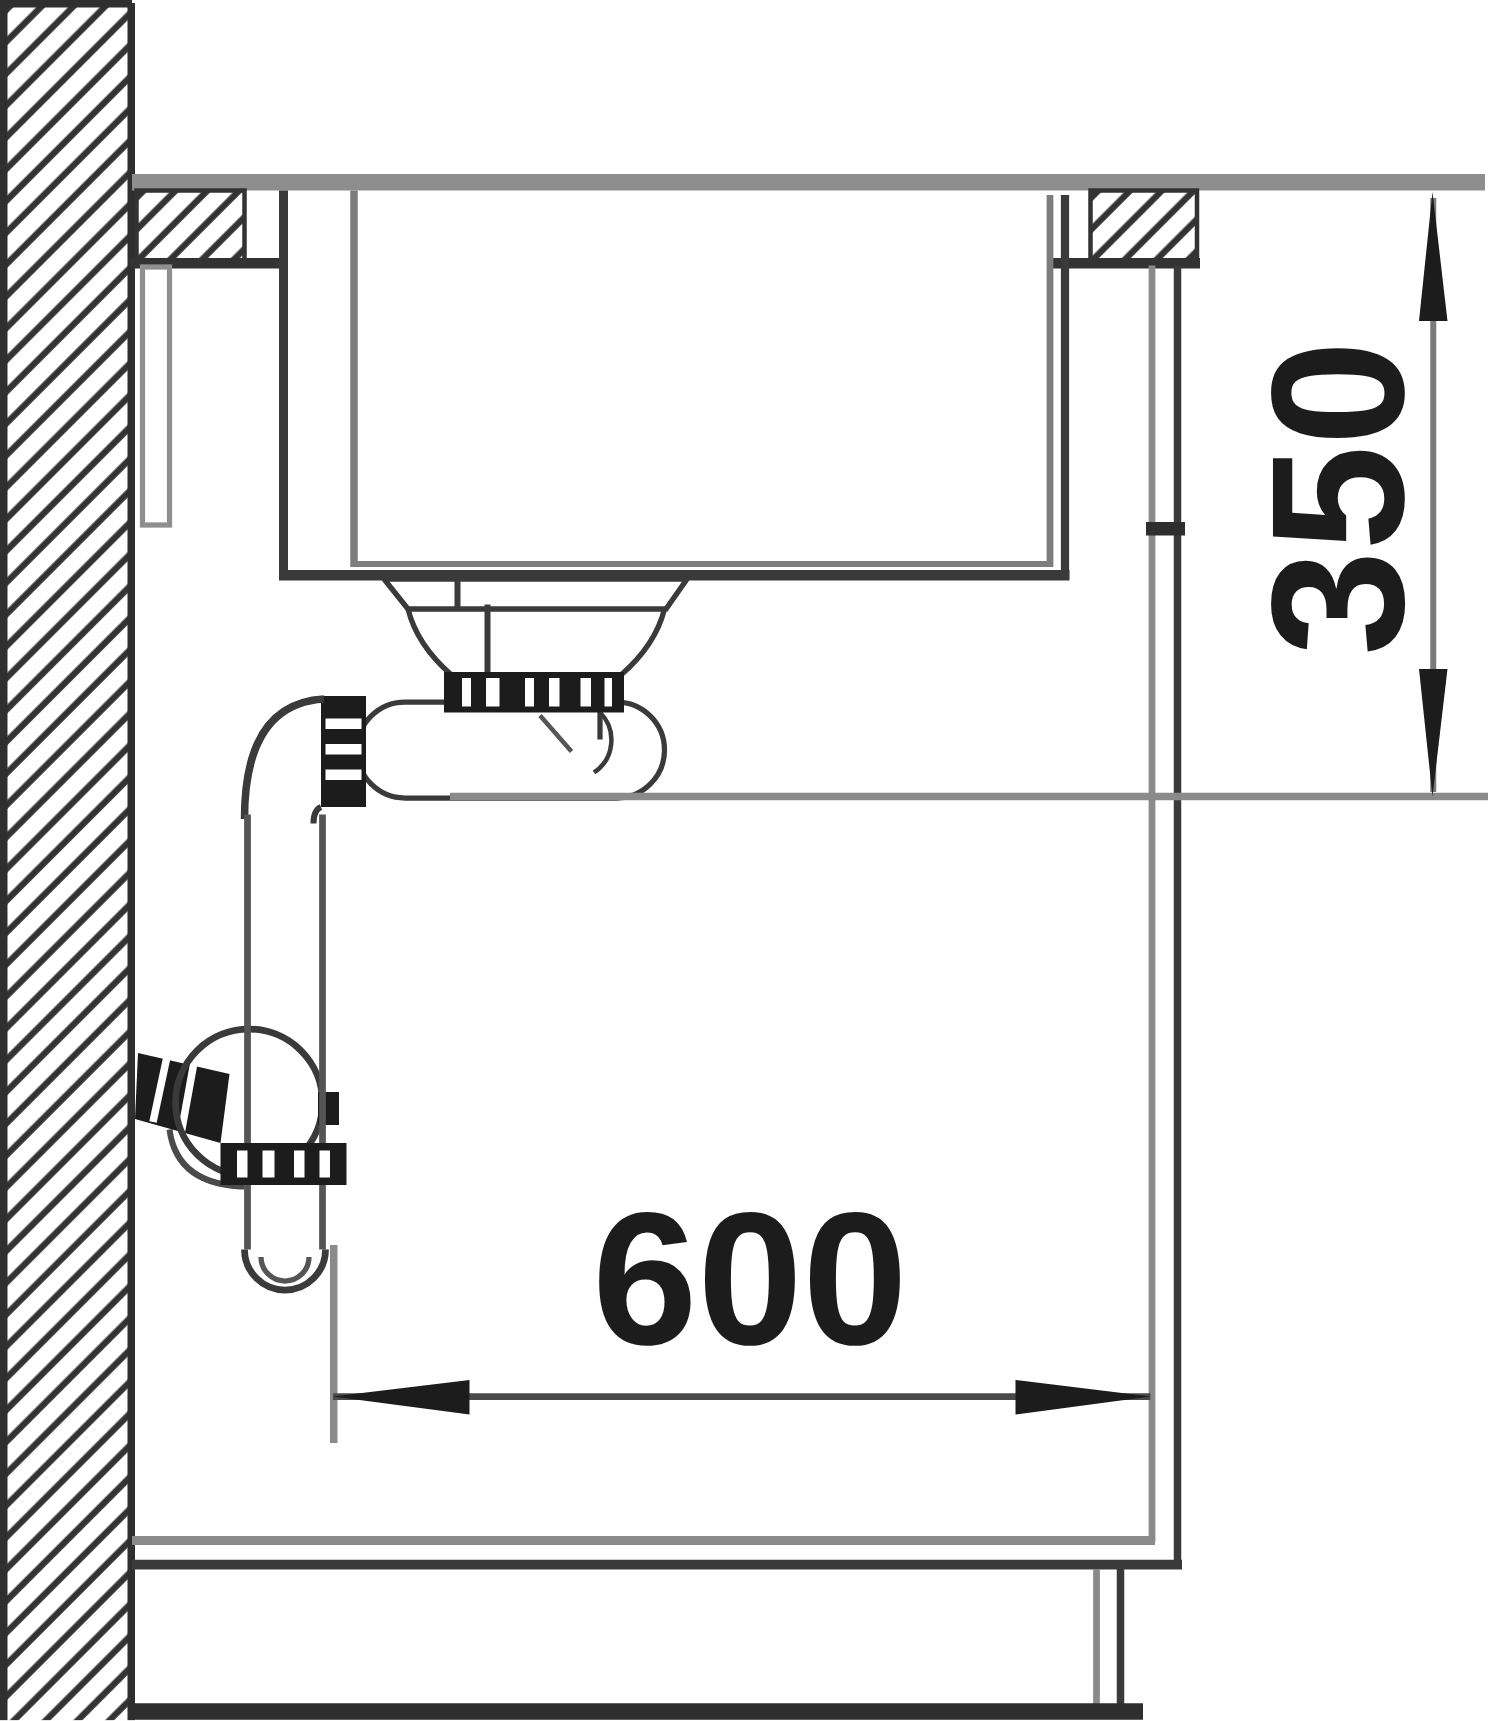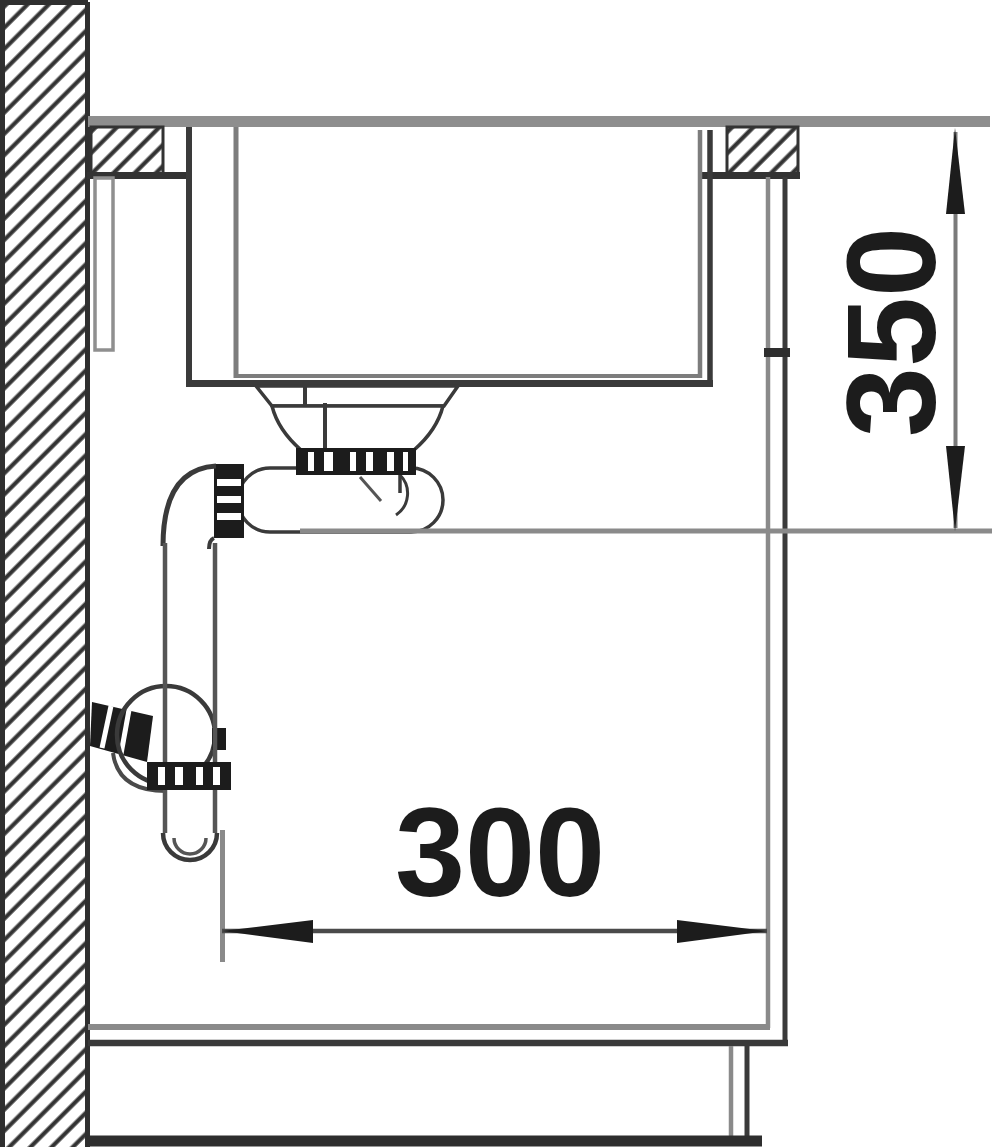--- a/index.html
+++ b/index.html
@@ -142,17 +142,17 @@
   </g>
 
   <g>
     <line x1="222.5" y1="830" x2="222.5" y2="962" stroke="#8a8a8a" stroke-width="5"></line>
     <line x1="222" y1="931" x2="767" y2="931" stroke="#4a4a4a" stroke-width="4.5"></line>
     <polygon points="222,931 313,920 313,943" fill="#1c1c1c"></polygon>
     <polygon points="767,931 677,920 677,943" fill="#1c1c1c"></polygon>
   </g>
 </svg>
 
-  <div id="dim-400" class="dim-label">300</div>
+  <div id="dim-400" class="dim-label">600</div>
 
   <div id="dim-350" class="dim-label">350</div>
 
 </div>
 
 </body></html>

